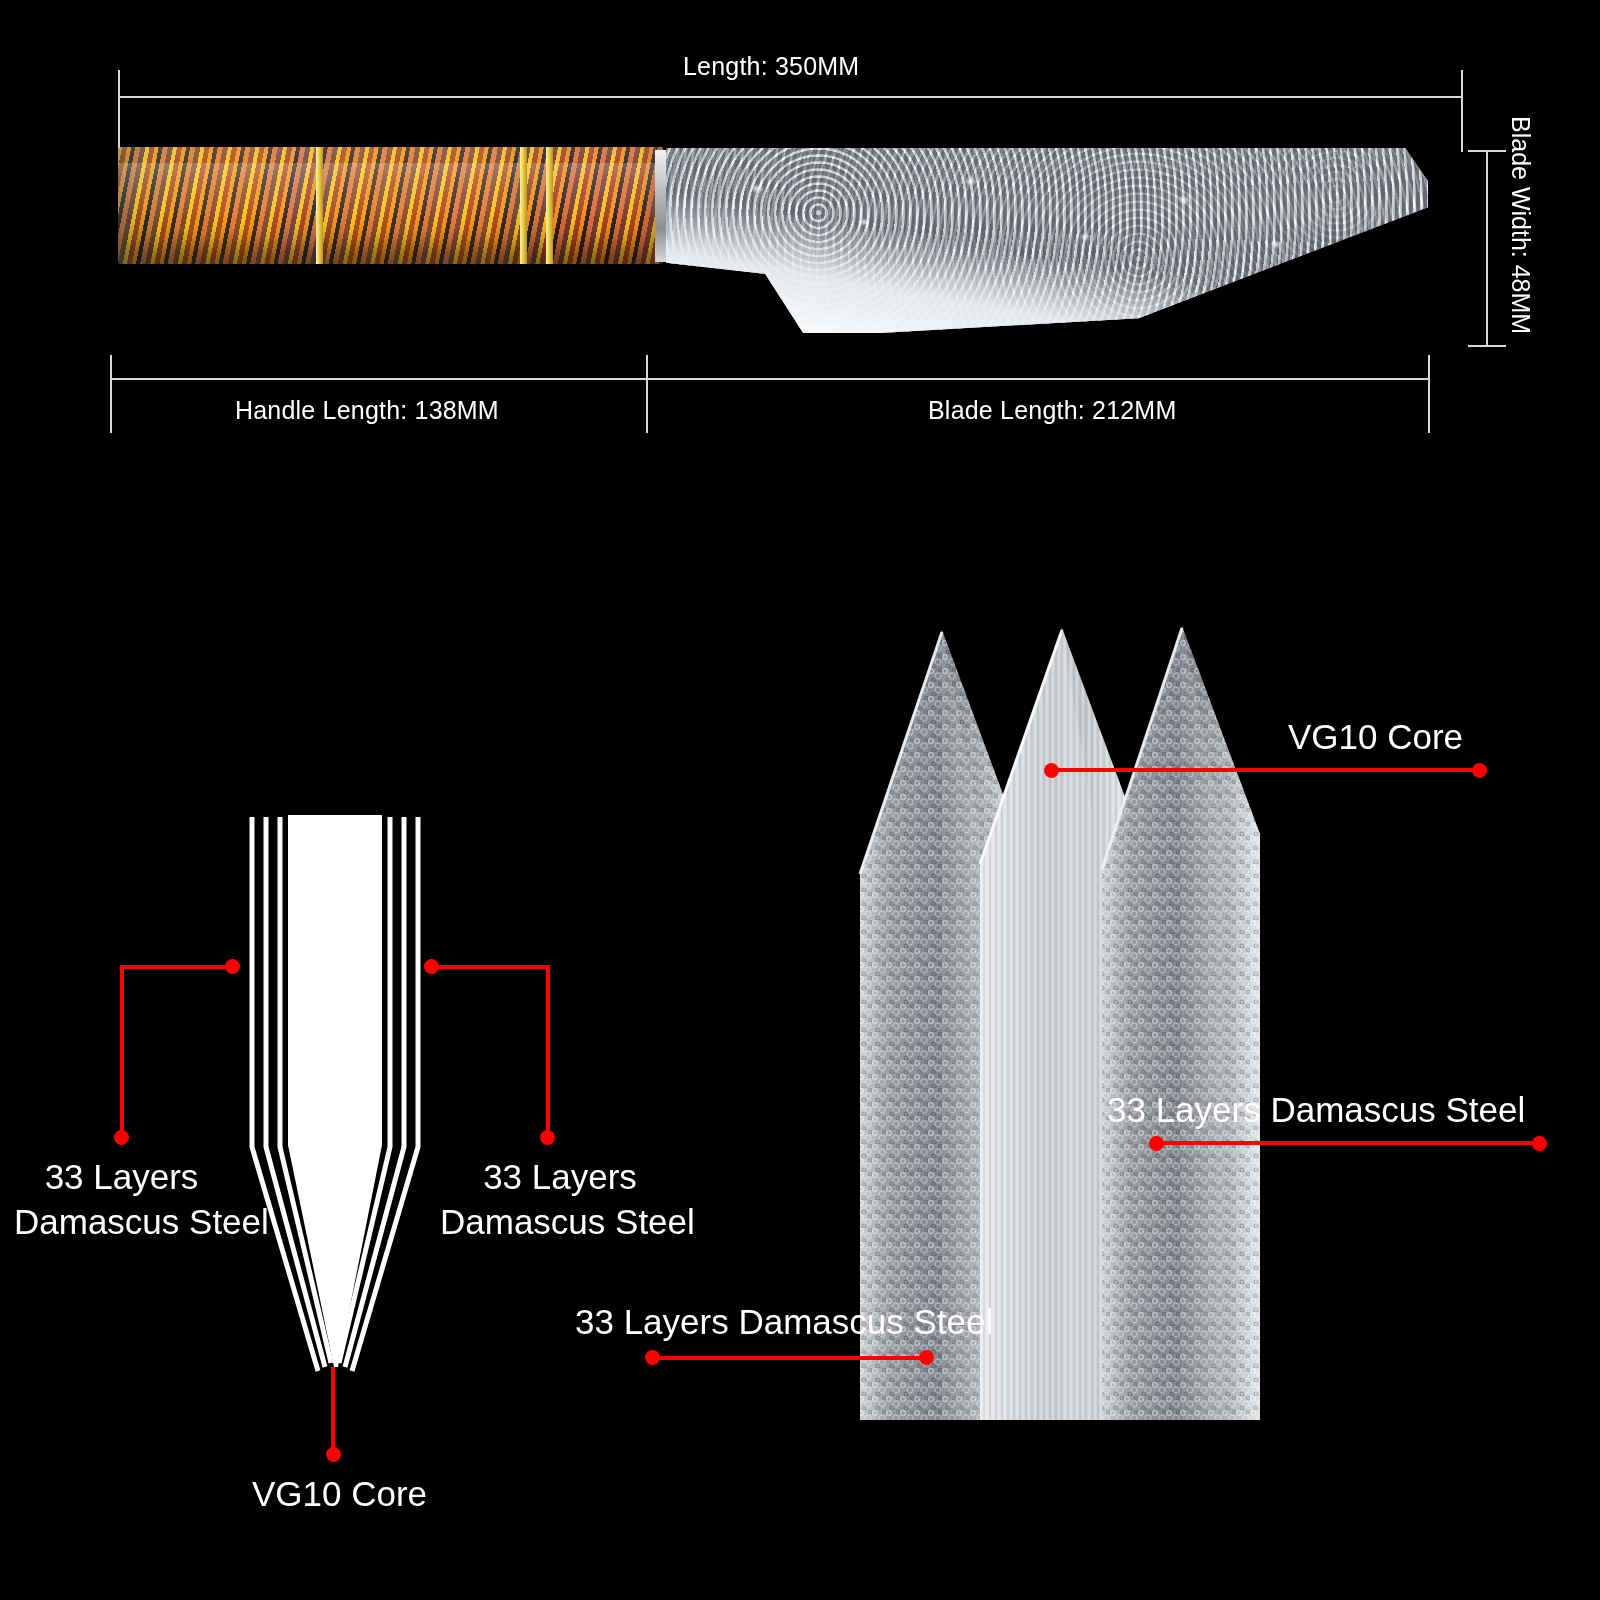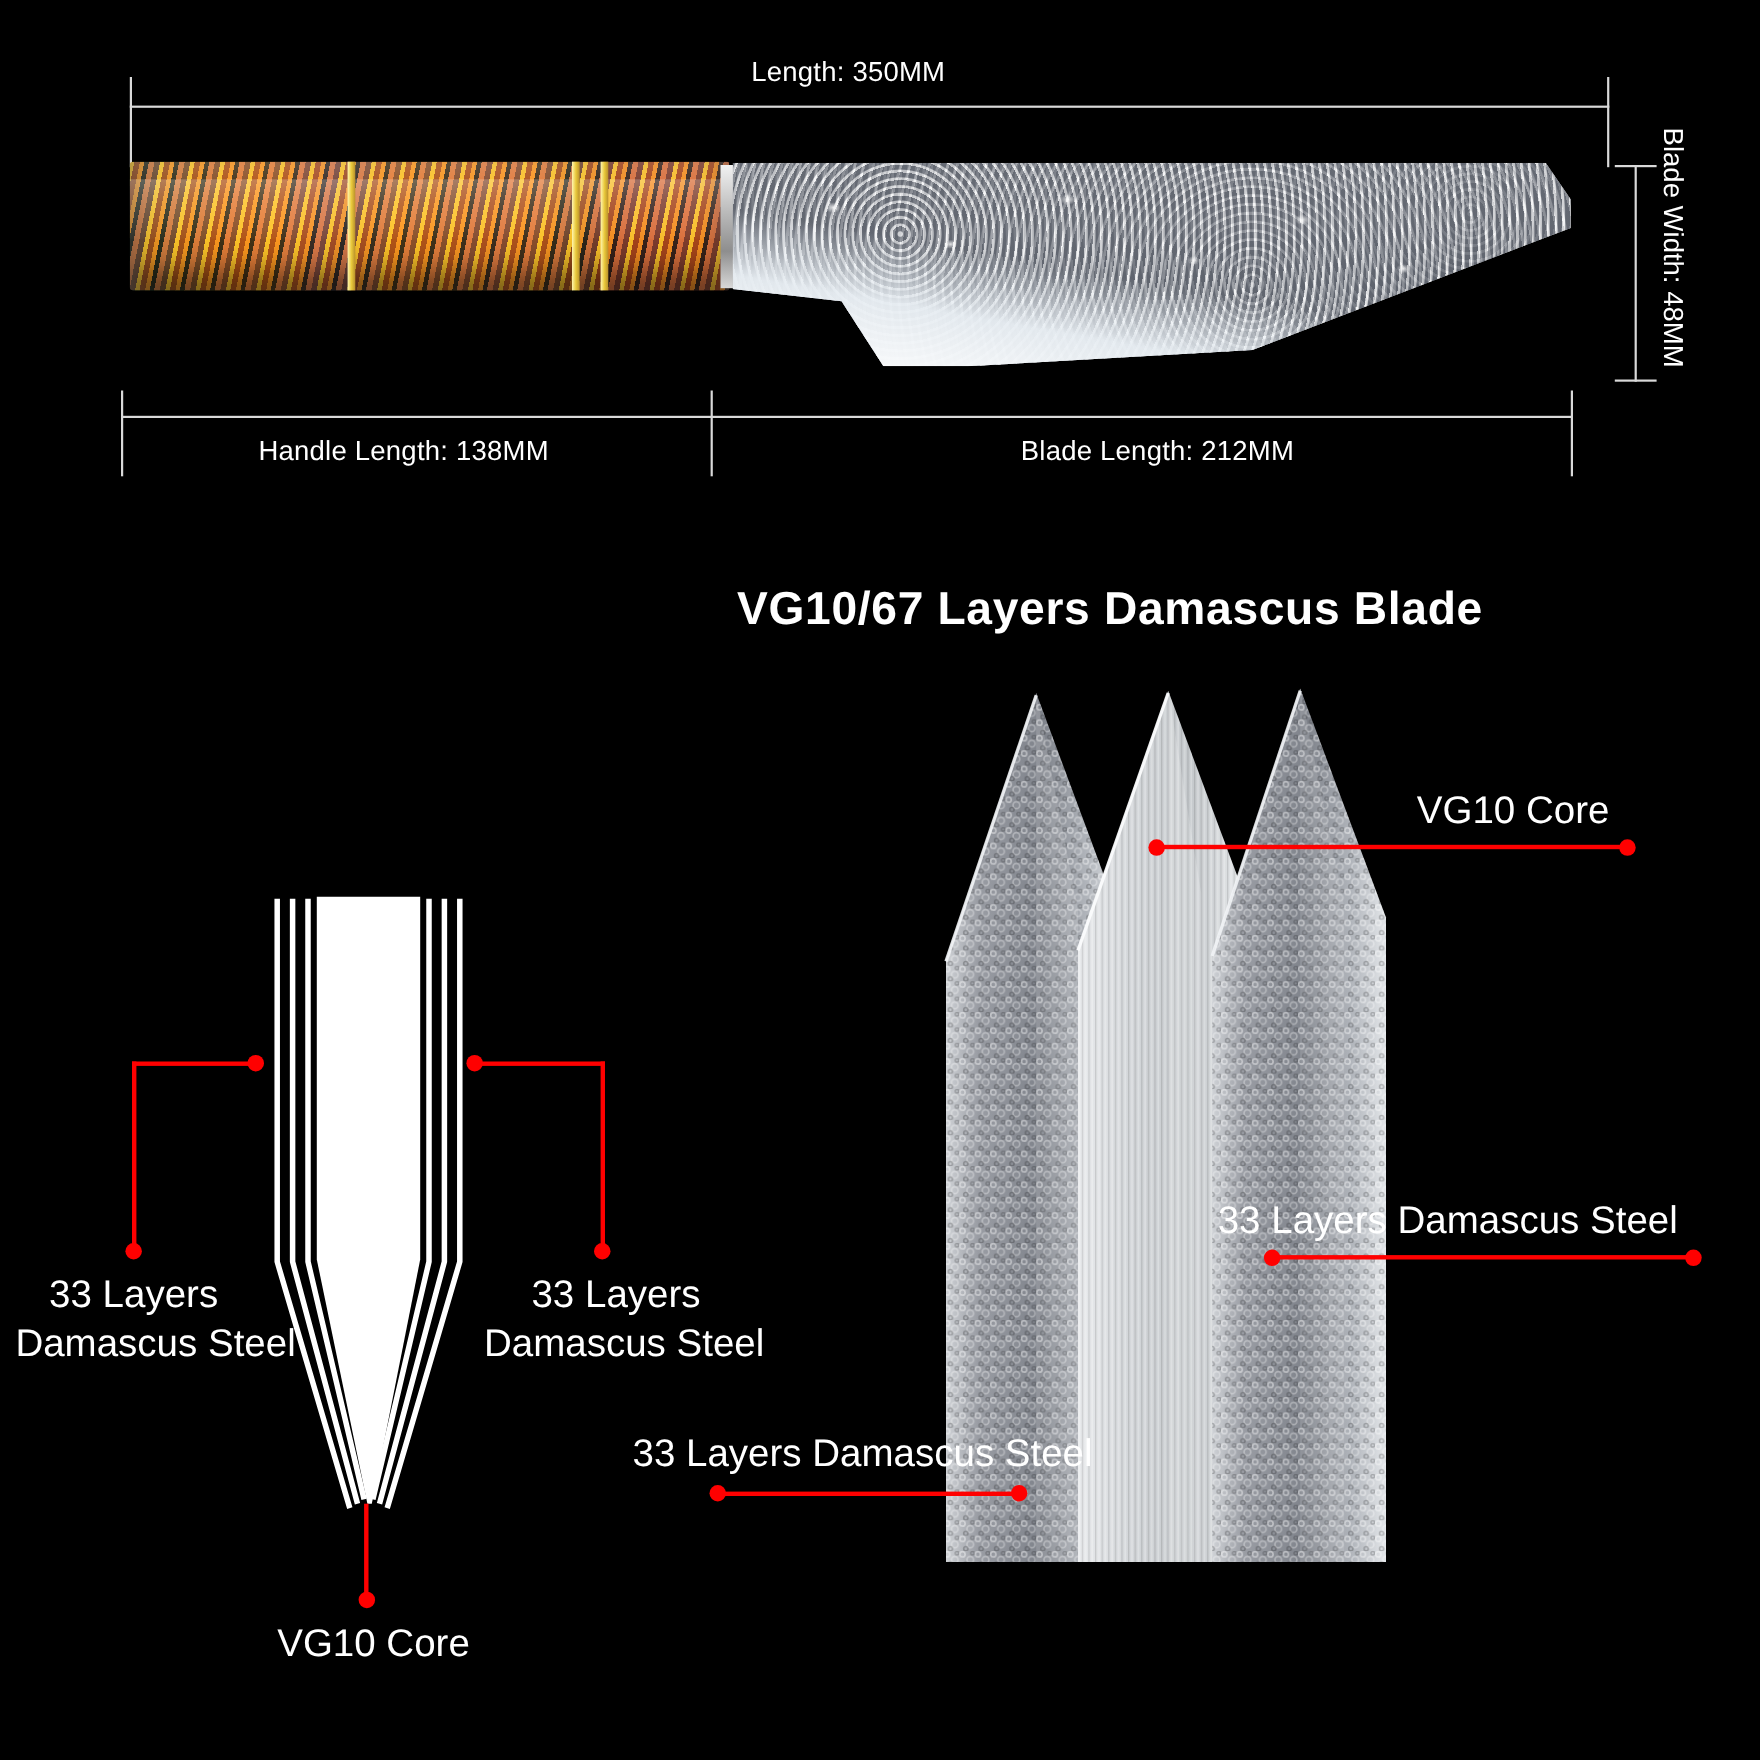--- a/index.html
+++ b/index.html
@@ -202,21 +202,20 @@
   <div class="dimline-v" style="left:1486px; top:150px; height:197px;"></div>
   <div class="dim-label-vert" style="left:1535px; top:116px;">Blade Width: 48MM</div>
 
   <div class="dimline-h" style="left:110px; top:378px; width:1320px;"></div>
   <div class="dimline-v" style="left:110px; top:355px; height:78px;"></div>
   <div class="dimline-v" style="left:646px; top:355px; height:78px;"></div>
   <div class="dimline-v" style="left:1428px; top:355px; height:78px;"></div>
   <div class="dim-label" style="left:235px; top:396px;text-align:center;">Handle Length: 138MM</div>
   <div class="dim-label" style="left:928px; top:396px;">Blade Length: 212MM</div>
 
-  <div class="main-title" style="left:670px; top:529px;">VG10/67 Layers Damascus Blade</div>
 
   <div class="xsection">
     <svg width="250" height="560" viewBox="0 0 250 560">
 
       <path d="M 78 0 L 172 0 L 172 330 L 128 552 L 124 552 L 78 330 Z" fill="#ffffff"></path>
 
       <path d="M 70 2 L 70 332 L 121 548" fill="none" stroke="#ffffff" stroke-width="5"></path>
       <path d="M 56 2 L 56 332 L 115 552" fill="none" stroke="#ffffff" stroke-width="5"></path>
       <path d="M 42 2 L 42 332 L 108 556" fill="none" stroke="#ffffff" stroke-width="5"></path>
 

